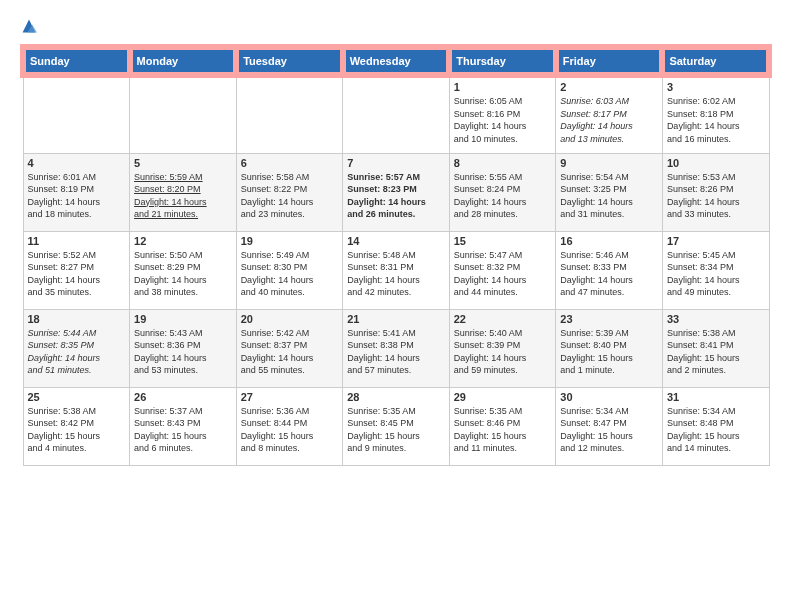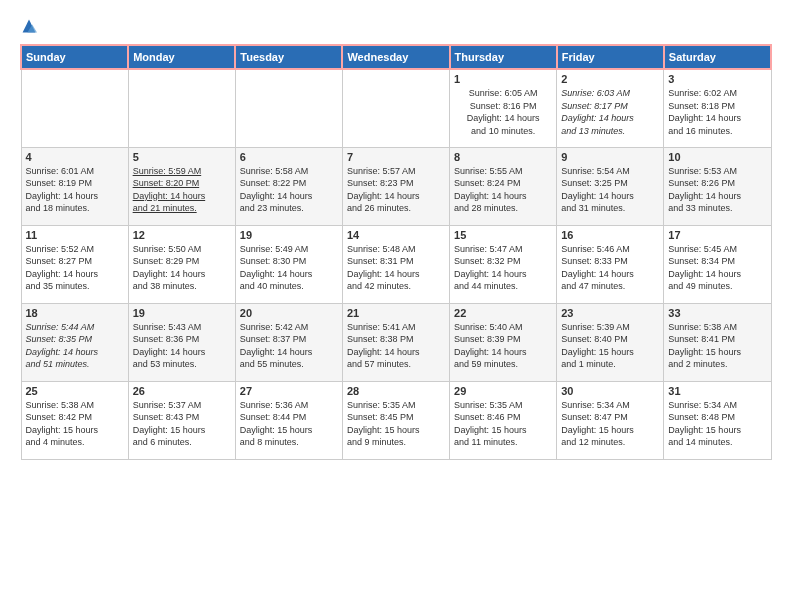--- a/index.html
+++ b/index.html
@@ -43,21 +43,21 @@
       border-collapse: collapse;
       table-layout: fixed;
     }
     thead tr th {
       background-color: #2a6db5;
       color: #fff;
       font-size: 11px;
       font-weight: bold;
       padding: 5px 4px;
       text-align: left;
-      border: 2px solid #fca5a5;
+      border: 6px solid #fca5a5;
     }
     tbody tr td {
       vertical-align: top;
       border: 1px solid #ccc;
       padding: 3px 4px;
       font-size: 9.5px;
       color: #333;
       background: #fff;
       height: 78px;
     }
@@ -113,21 +113,21 @@
         </tr>
     </thead>
     <tbody id="calendar-body">
     <tr>
           <td class="empty-cell"></td>
           <td class="empty-cell"></td>
           <td class="empty-cell"></td>
           <td class="empty-cell"></td>
           <td>
             <span class="day-num">1</span>
-            <div class="day-info" style="white-space: pre-line; text-align: center;">Sunrise: 6:05 AM
+            <div class="day-info" style="white-space: pre-line;">Sunrise: 6:05 AM
 Sunset: 8:16 PM
 Daylight: 14 hours
 and 10 minutes.</div>
           </td>
           <td>
             <span class="day-num">2</span>
             <div class="day-info" style="white-space: pre-line; font-style: italic;">Sunrise: 6:03 AM
 Sunset: 8:17 PM
 Daylight: 14 hours
 and 13 minutes.</div>
@@ -157,21 +157,21 @@
           </td>
           <td>
             <span class="day-num">6</span>
             <div class="day-info" style="white-space: pre-line;">Sunrise: 5:58 AM
 Sunset: 8:22 PM
 Daylight: 14 hours
 and 23 minutes.</div>
           </td>
           <td>
             <span class="day-num">7</span>
-            <div class="day-info" style="white-space: pre-line;">Sunrise: 5:57 AM
+            <div class="day-info" style="white-space: pre-line; font-weight: bold;">Sunrise: 5:57 AM
 Sunset: 8:23 PM
 Daylight: 14 hours
 and 26 minutes.</div>
           </td>
           <td>
             <span class="day-num">8</span>
             <div class="day-info" style="white-space: pre-line;">Sunrise: 5:55 AM
 Sunset: 8:24 PM
 Daylight: 14 hours
 and 28 minutes.</div>

